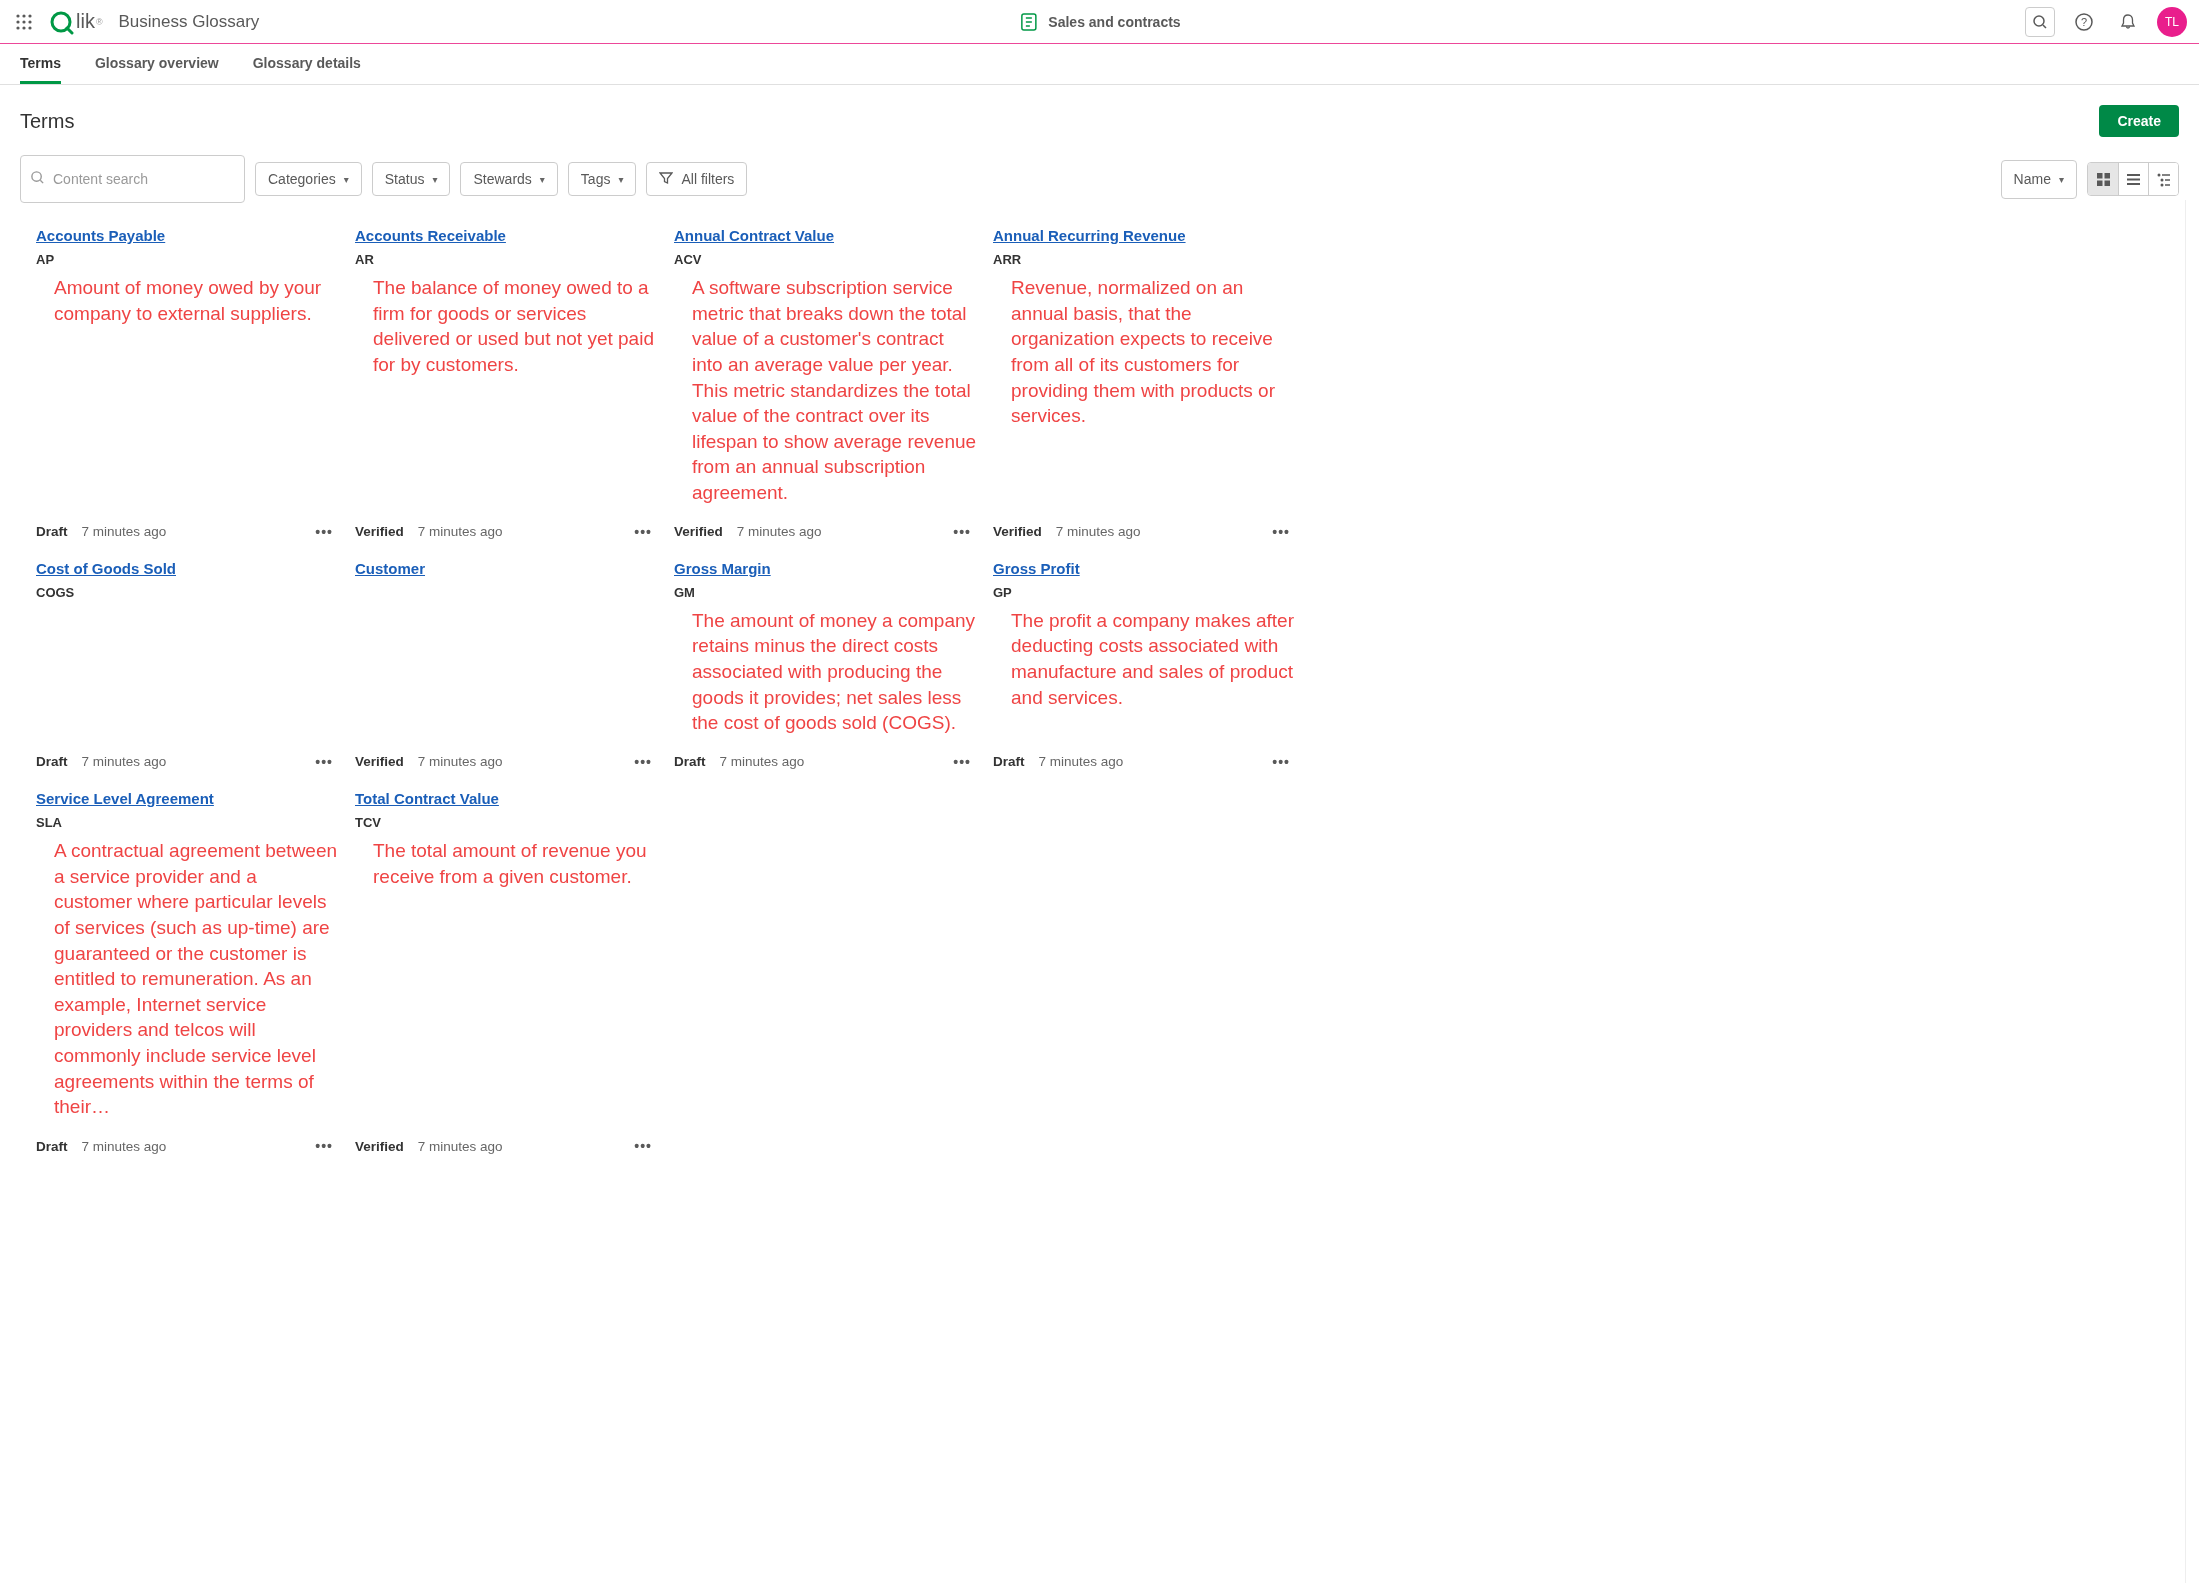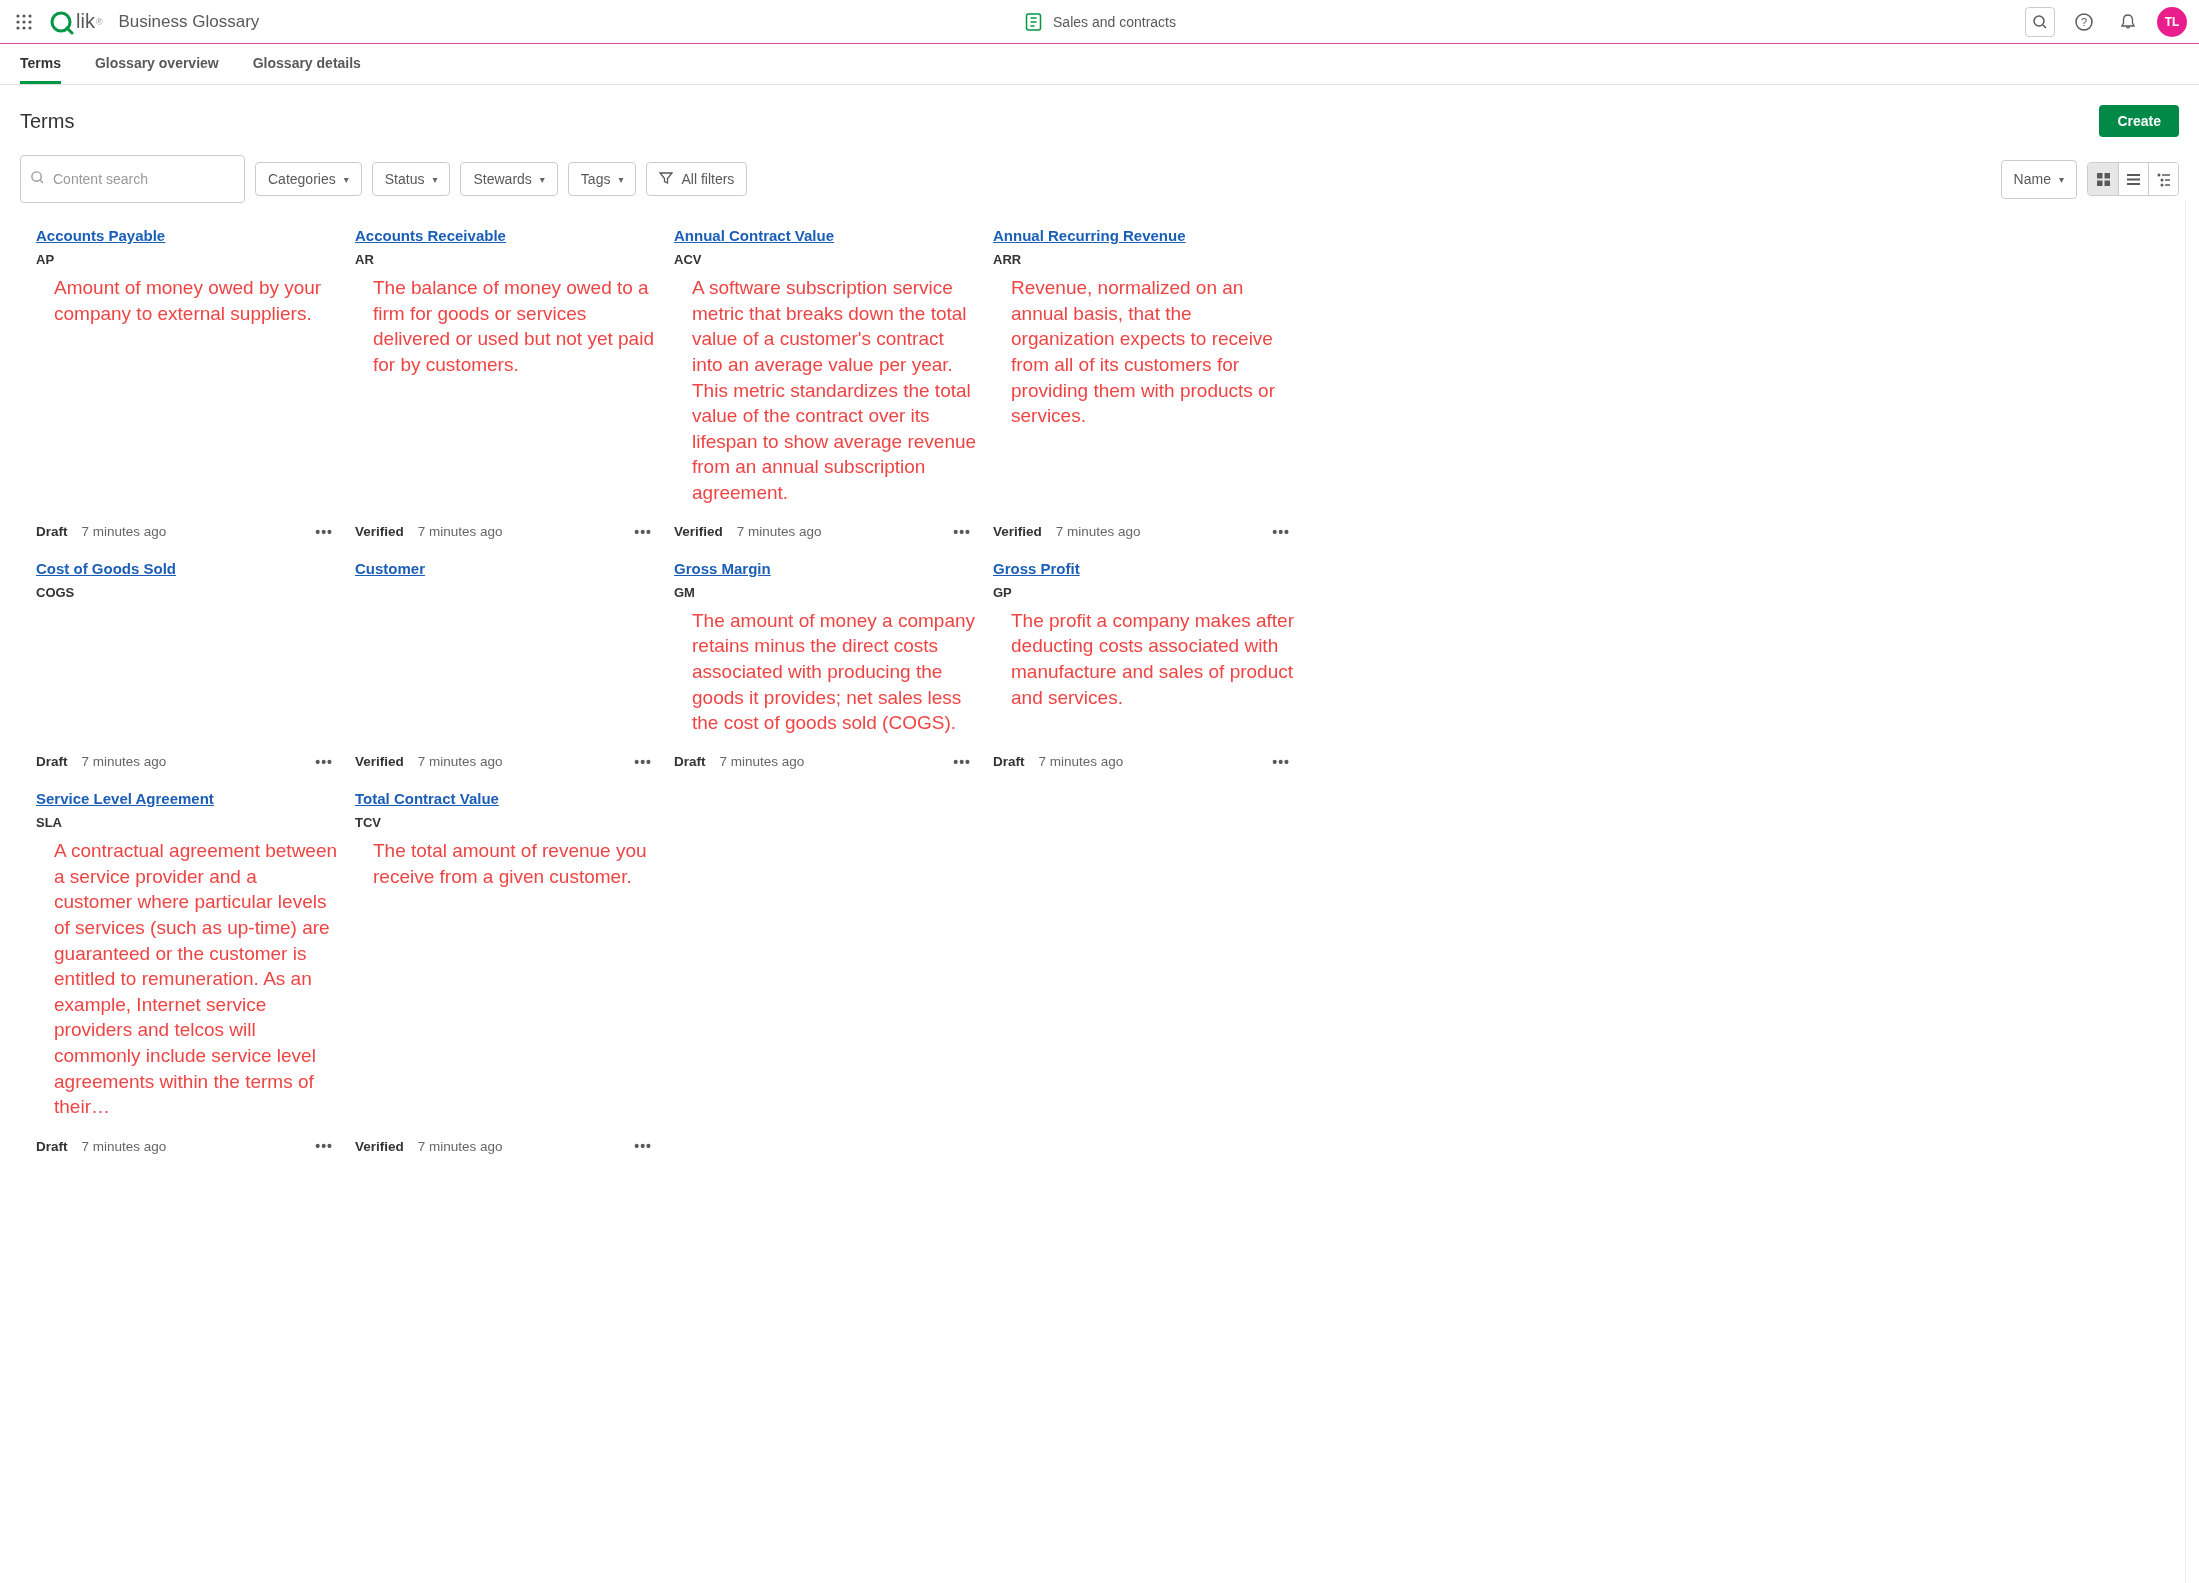--- a/index.html
+++ b/index.html
@@ -77,21 +77,21 @@
     border: 1px solid #ccc;
     border-radius: 4px;
   }
   .avatar {
     width: 30px; height: 30px;
     border-radius: 50%;
     background: #e91e8c;
     color: #fff;
     display: flex; align-items: center; justify-content: center;
     font-size: 12px;
-    font-weight: 700;
+    font-weight: 400;
     cursor: pointer;
   }
 
   
   .tabs-row {
     display: flex;
     align-items: center;
     border-bottom: 1px solid #e0e0e0;
     padding: 0 20px;
     height: 41px;
@@ -315,21 +315,21 @@
 
   <div class="topbar-center">
     <span class="glossary-icon">
       <svg width="20" height="20" viewBox="0 0 20 20">
           <rect x="3" y="2" width="14" height="16" rx="2" fill="none" stroke="#009845" stroke-width="1.5"></rect>
           <line x1="7" y1="6" x2="13" y2="6" stroke="#009845" stroke-width="1.5"></line>
           <line x1="7" y1="10" x2="13" y2="10" stroke="#009845" stroke-width="1.5"></line>
           <line x1="7" y1="14" x2="11" y2="14" stroke="#009845" stroke-width="1.5"></line>
         </svg>
     </span>
-    <span style="font-weight:400; color:#595959; cursor:pointer;">Sales and contracts</span>
+    <span style="font-weight:700; color:#595959; cursor:pointer;">Sales and contracts</span>
   </div>
 
   <div class="topbar-right">
     <div class="icon-btn search-btn-outline">
       <svg width="16" height="16" viewBox="0 0 16 16">
           <circle cx="7" cy="7" r="5" fill="none" stroke="currentColor" stroke-width="1.5"></circle>
           <line x1="11" y1="11" x2="14" y2="14" stroke="currentColor" stroke-width="1.5"></line>
         </svg>
     </div>
     <div class="icon-btn">

